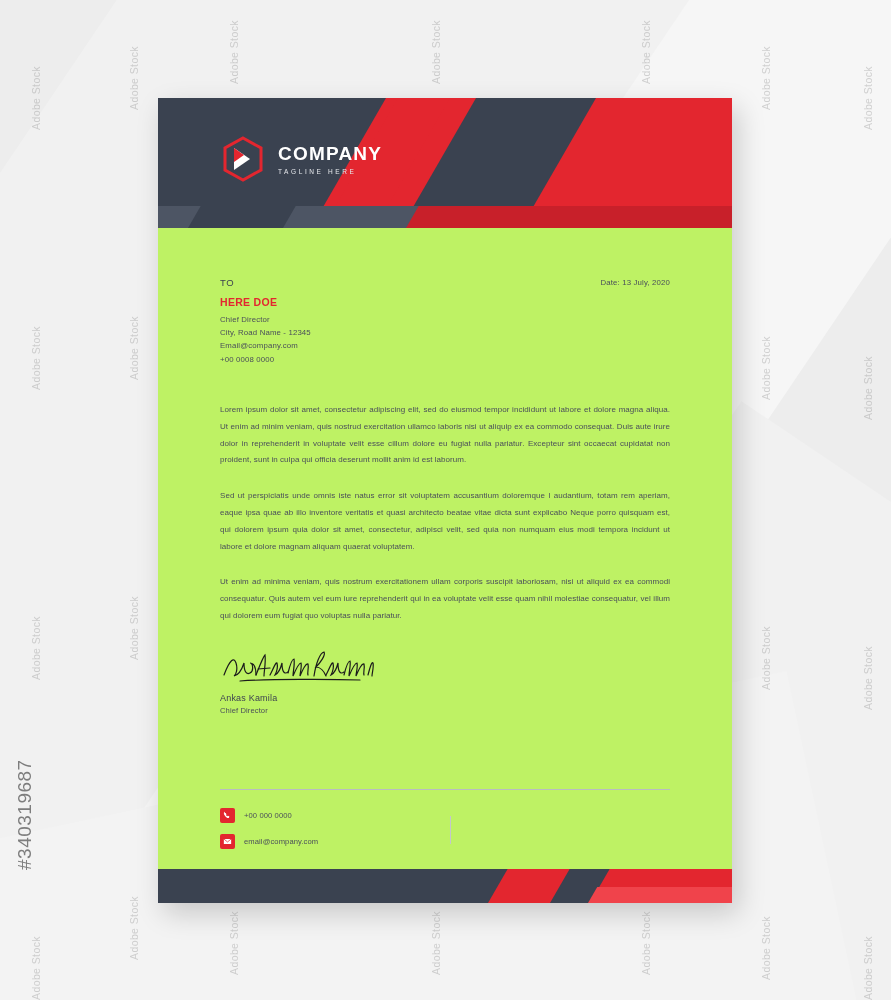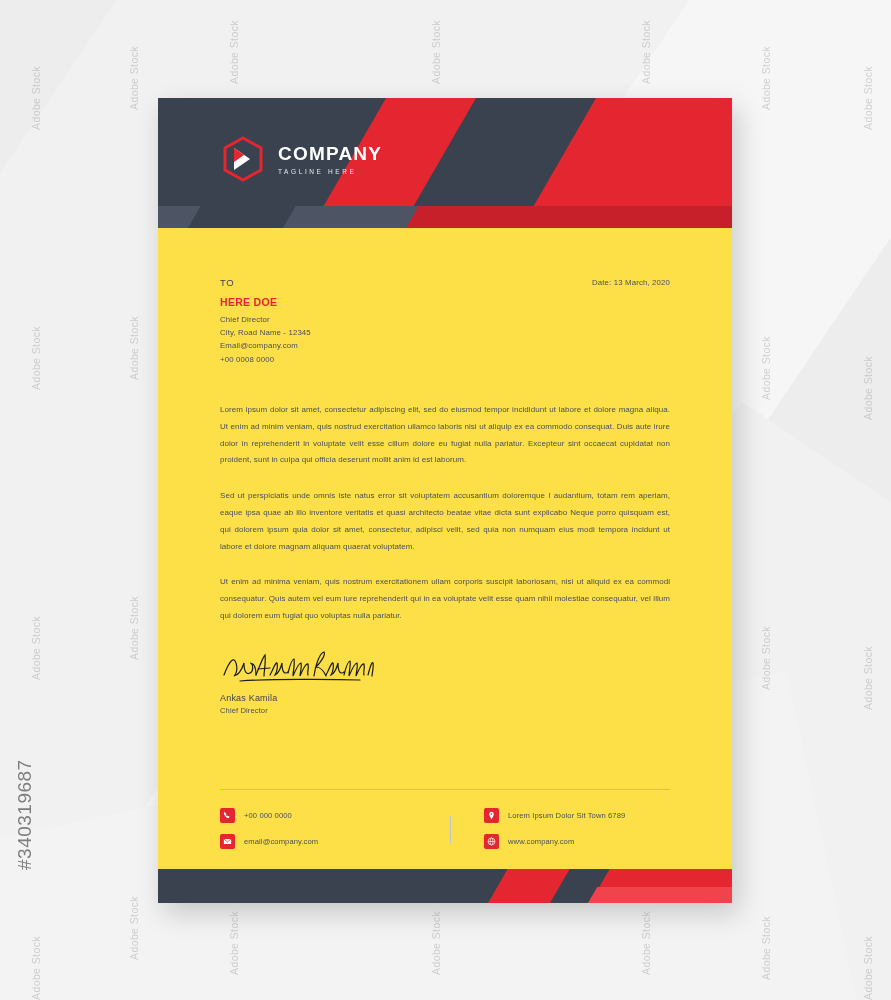--- a/index.html
+++ b/index.html
@@ -78,21 +78,21 @@
     font-family: "Liberation Sans", sans-serif;
   }
 
   
   .sheet {
     position: absolute;
     left: 158px;
     top: 98px;
     width: 574px;
     height: 805px;
-    background: #fde047;
+    background: #bef264;
     box-shadow: 6px 10px 26px rgba(0,0,0,0.18);
     z-index: 20;
     overflow: hidden;
   }
 
   
   .header {
     position: relative;
     height: 130px;
     background: #3a4250;
@@ -385,21 +385,21 @@
 
     <div class="top-row">
       <div class="to-block">
         <div class="to-label">TO</div>
         <div class="to-name">HERE DOE</div>
         <div class="to-line">Chief Director</div>
         <div class="to-line">City, Road Name - 12345</div>
         <div class="to-line">Email@company.com</div>
         <div class="to-line">+00 0008 0000</div>
       </div>
-      <div class="date">Date: 13 March, 2020</div>
+      <div class="date">Date: 13 July, 2020</div>
     </div>
 
     <div class="paragraphs">
       <p class="para">Lorem ipsum dolor sit amet, consectetur adipiscing elit, sed do eiusmod tempor incididunt ut labore et dolore magna aliqua. Ut enim ad minim veniam, quis nostrud exercitation ullamco laboris nisi ut aliquip ex ea commodo consequat. Duis aute irure dolor in reprehenderit in voluptate velit esse cillum dolore eu fugiat nulla pariatur. Excepteur sint occaecat cupidatat non proident, sunt in culpa qui officia deserunt mollit anim id est laborum.</p>
       <p class="para">Sed ut perspiciatis unde omnis iste natus error sit voluptatem accusantium doloremque l audantium, totam rem aperiam, eaque ipsa quae ab illo inventore veritatis et quasi architecto beatae vitae dicta sunt explicabo Neque porro quisquam est, qui dolorem ipsum quia dolor sit amet, consectetur, adipisci velit, sed quia non numquam eius modi tempora incidunt ut labore et dolore magnam aliquam quaerat voluptatem.</p>
       <p class="para">Ut enim ad minima veniam, quis nostrum exercitationem ullam corporis suscipit laboriosam, nisi ut aliquid ex ea commodi consequatur. Quis autem vel eum iure reprehenderit qui in ea voluptate velit esse quam nihil molestiae consequatur, vel illum qui dolorem eum fugiat quo voluptas nulla pariatur.</p>
     </div>
 
     <div class="sig-area">
       <svg class="sig-svg" width="160" height="36" viewBox="0 0 160 36">
@@ -437,41 +437,20 @@
           <span class="fc-icon">
             <svg width="9" height="9" viewBox="0 0 16 16" fill="#ffffff">
               <path d="M1.5 3.5h13v9h-13z" fill="#ffffff"></path>
               <path d="M1.5 3.5 8 8.8l6.5-5.3" fill="none" stroke="#e3262f" stroke-width="1.3"></path>
             </svg>
           </span>
           <span class="fc-text">email@company.com</span>
         </div>
       </div>
       <div class="fc-divider"></div>
-      <div class="fc-col right">
-        <div class="fc-item">
-          <span class="fc-icon">
-            <svg width="9" height="9" viewBox="0 0 16 16" fill="#ffffff">
-              <path d="M8 1.2c-2.3 0-4.1 1.8-4.1 4.1 0 3 4.1 9.5 4.1 9.5s4.1-6.5 4.1-9.5C12.1 3 10.3 1.2 8 1.2z"></path>
-              <circle cx="8" cy="5.3" r="1.5" fill="#e3262f"></circle>
-            </svg>
-          </span>
-          <span class="fc-text">Lorem Ipsum Dolor Sit Town 6789</span>
-        </div>
-        <div class="fc-item">
-          <span class="fc-icon">
-            <svg width="9" height="9" viewBox="0 0 16 16" fill="none" stroke="#ffffff" stroke-width="1.2">
-              <circle cx="8" cy="8" r="6.2"></circle>
-              <ellipse cx="8" cy="8" rx="2.6" ry="6.2"></ellipse>
-              <path d="M1.9 8h12.2"></path>
-            </svg>
-          </span>
-          <span class="fc-text">www.company.com</span>
-        </div>
-      </div>
     </div>
     <div class="footer-bar">
       <div class="fb-red"></div>
       <div class="fb-dark"></div>
       <div class="fb-redlight"></div>
     </div>
   </div>
 </div>
 
 <div class="wm-layer">

